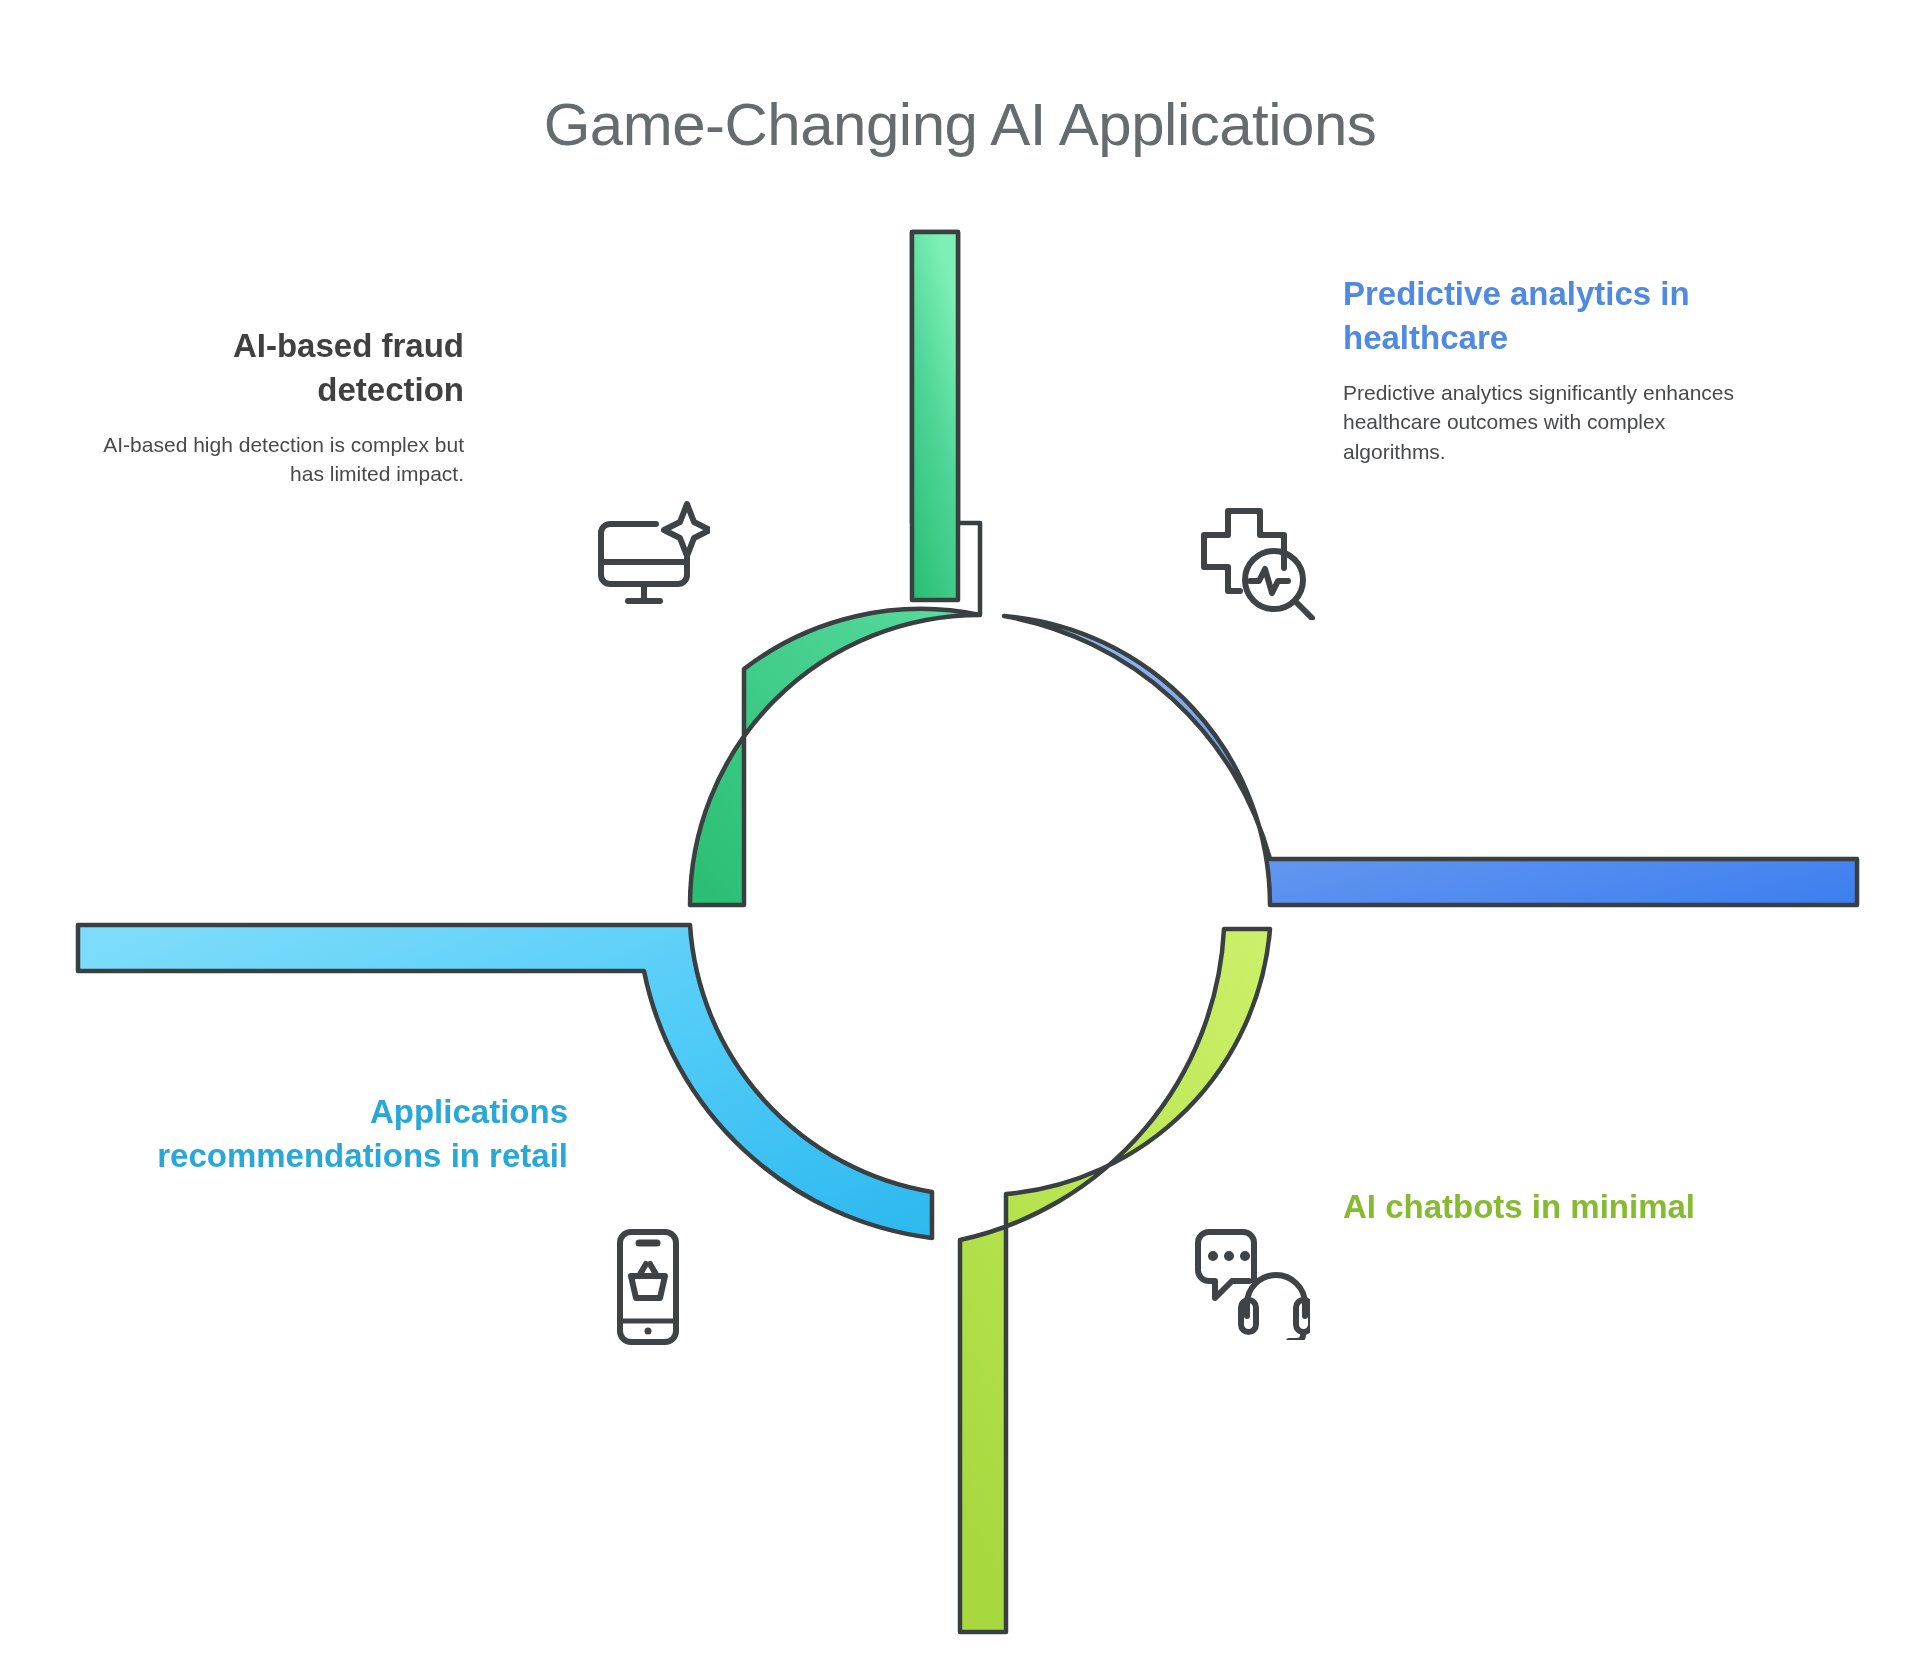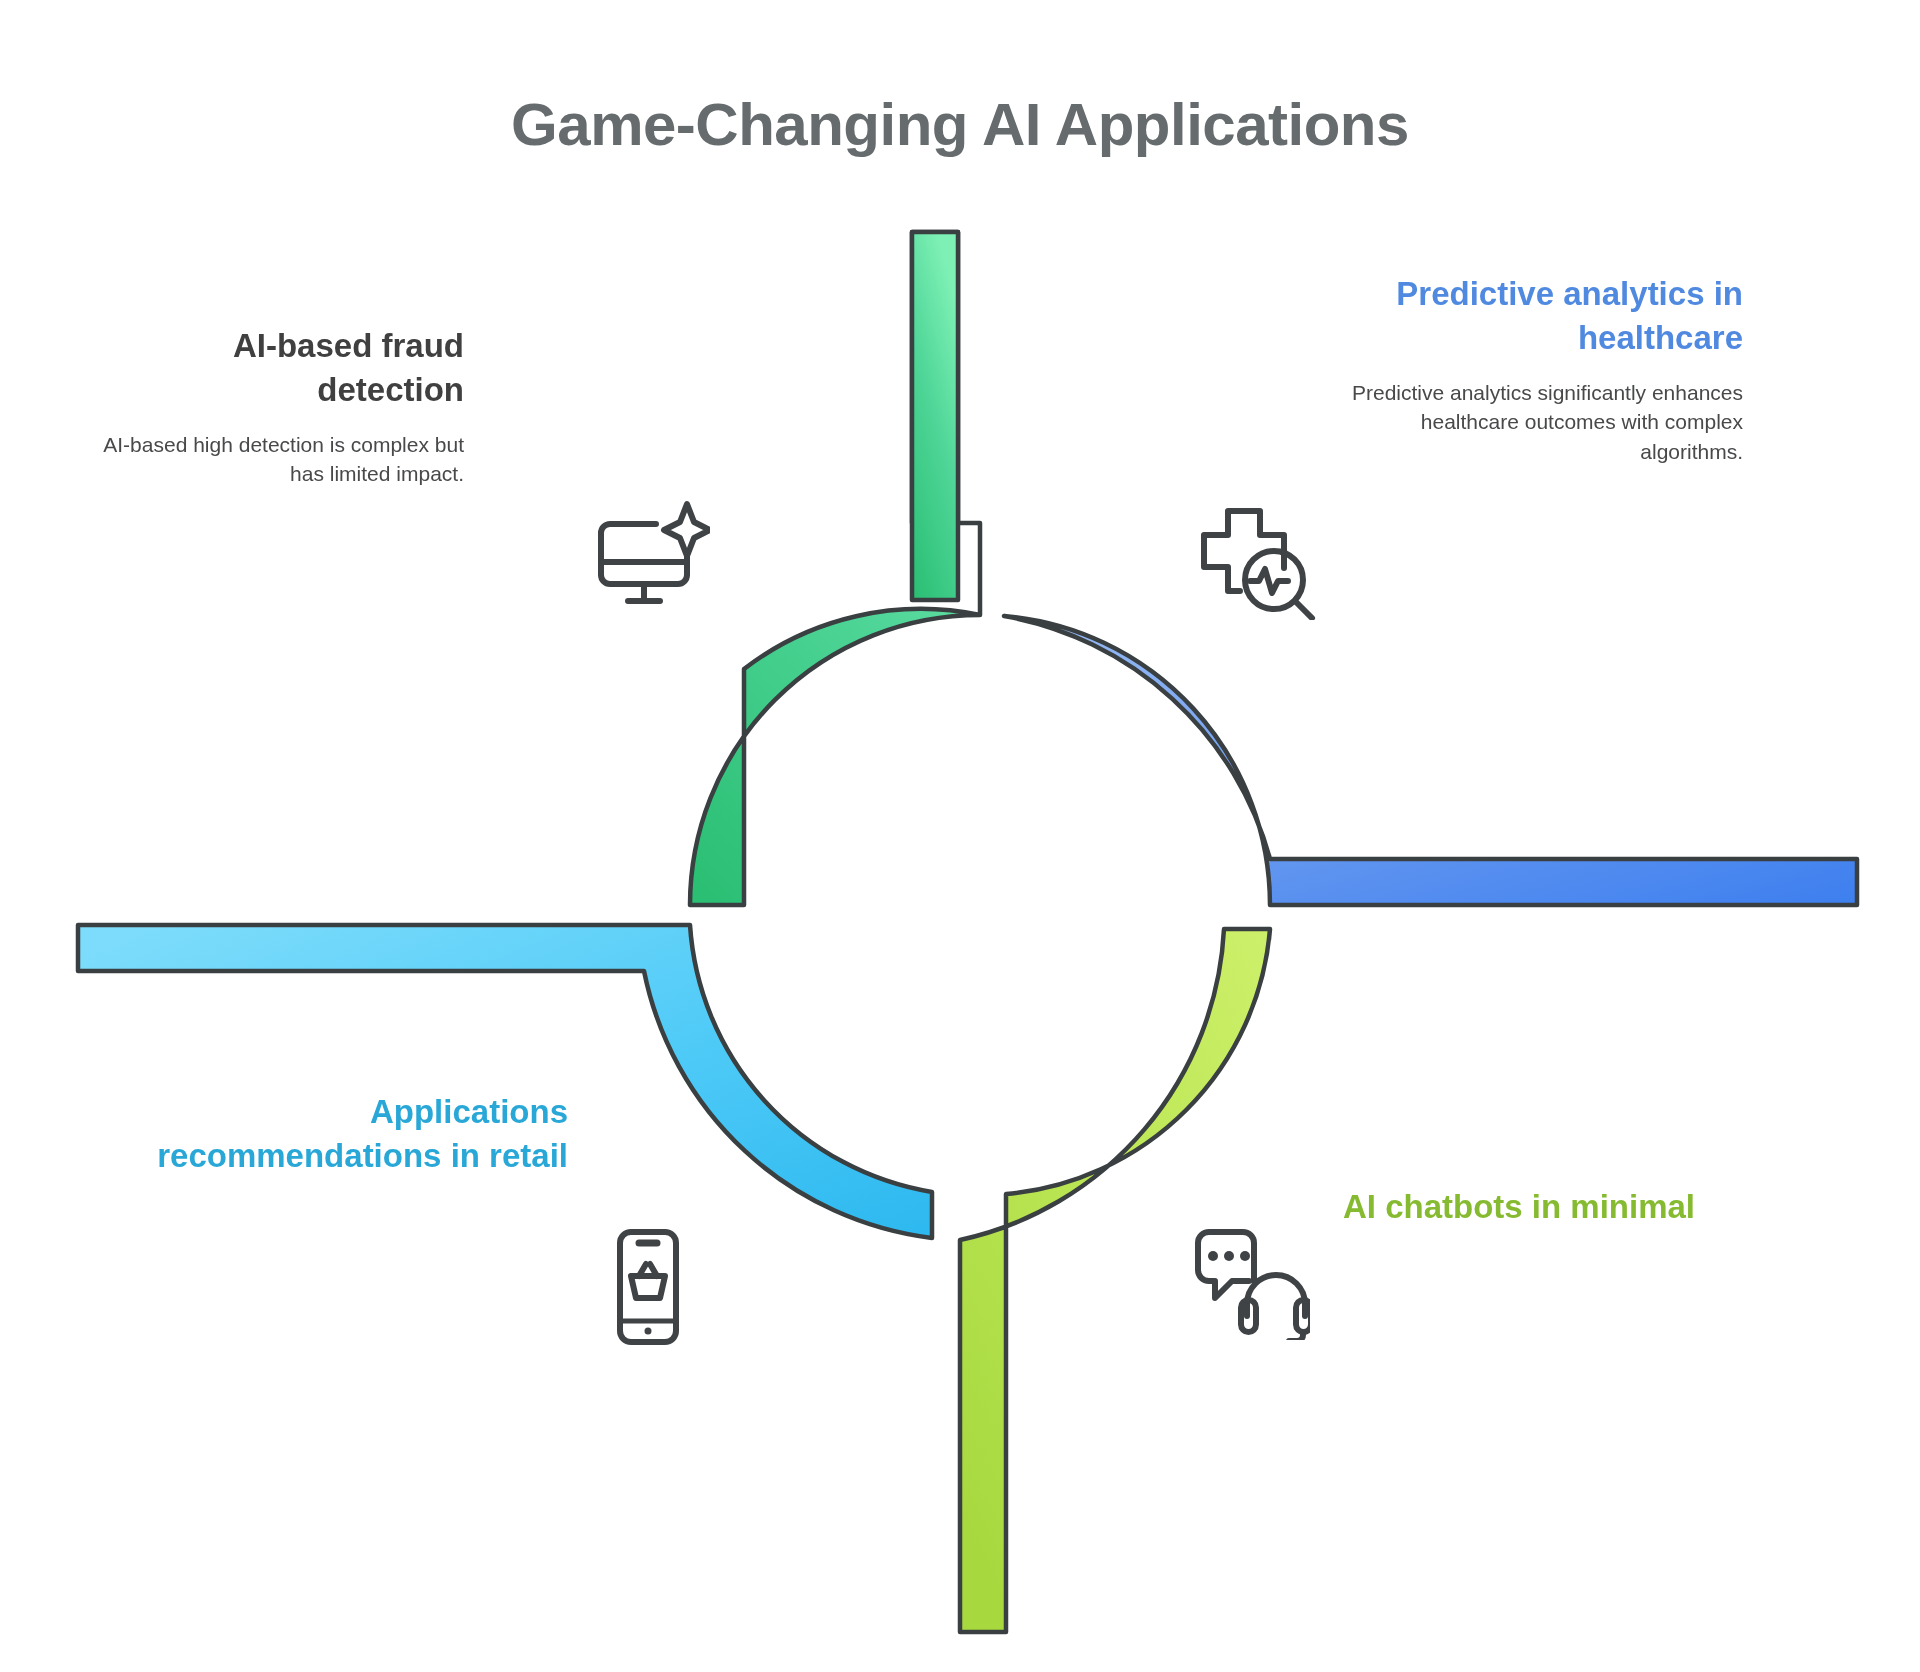--- a/index.html
+++ b/index.html
@@ -21,21 +21,21 @@
   }
 
   
   #page-title {
     position: absolute;
     left: 0;
     top: 52px;
     width: 1920px;
     text-align: center;
     font-size: 60px;
-    font-weight: bold;
+    font-weight: normal;
     color: #666b6e;
     letter-spacing: -0.5px;
     line-height: 1.1;
   }
 
   
   #ring-diagram {
     position: absolute;
     left: 0;
     top: 0;
@@ -67,21 +67,21 @@
     width: 368px;
     text-align: right;
   }
   #quad-fraud .quad-heading { color: #404040; }
 
   
   #quad-health {
     left: 1343px;
     top: 272px;
     width: 400px;
-    text-align: right;
+    text-align: left;
   }
   #quad-health .quad-heading { color: #5089e0; }
 
   
   #quad-retail {
     left: 96px;
     top: 1090px;
     width: 472px;
     text-align: right;
   }

